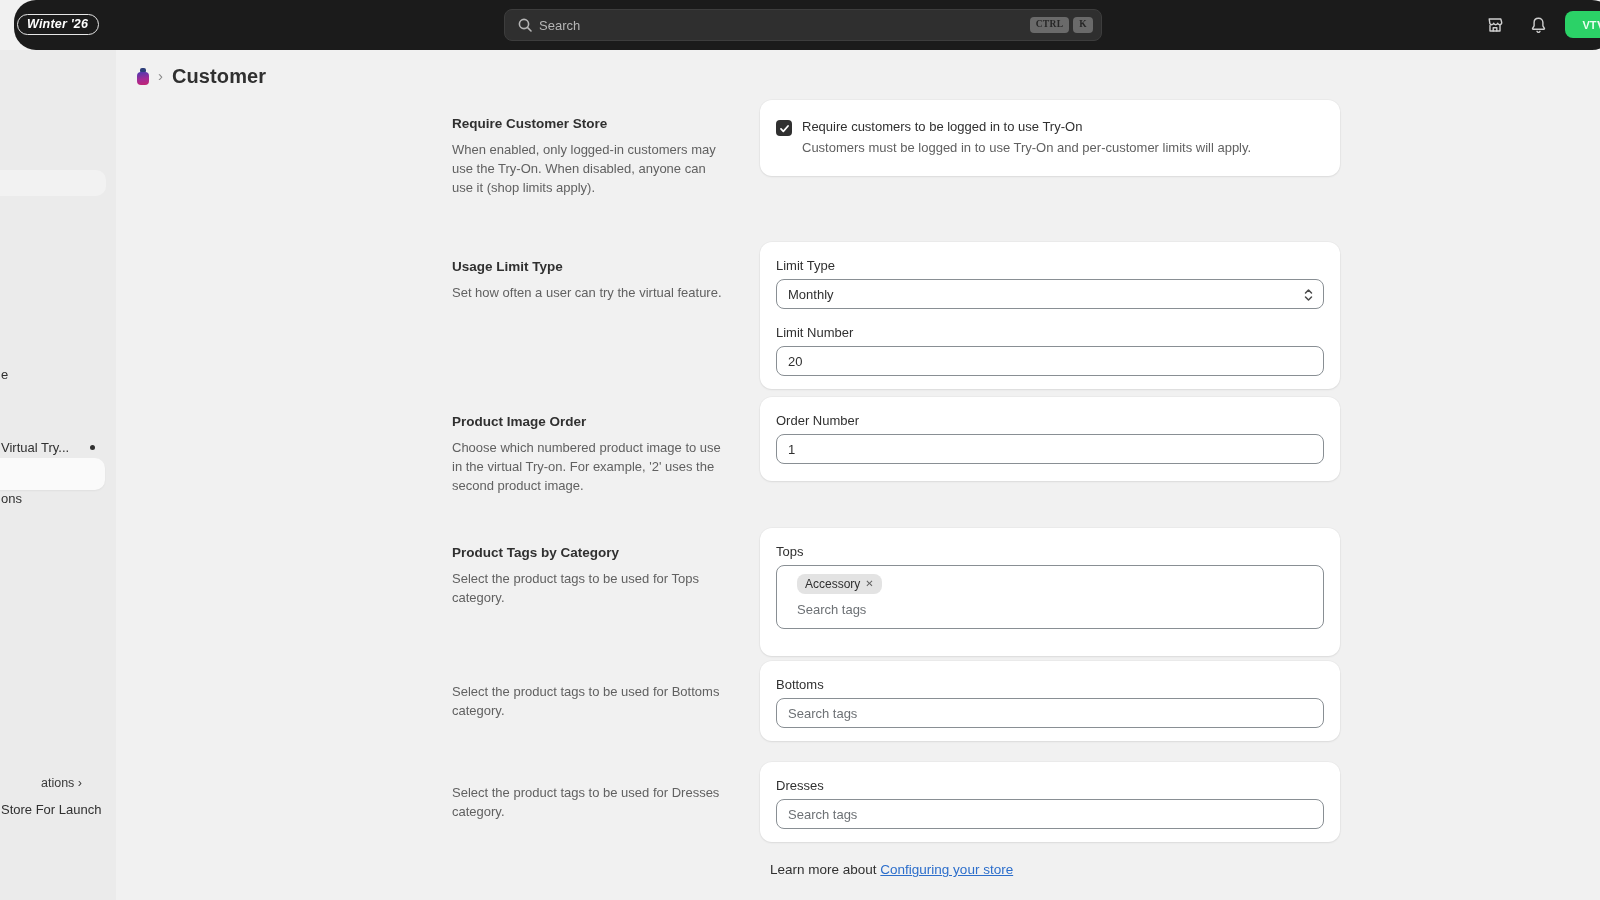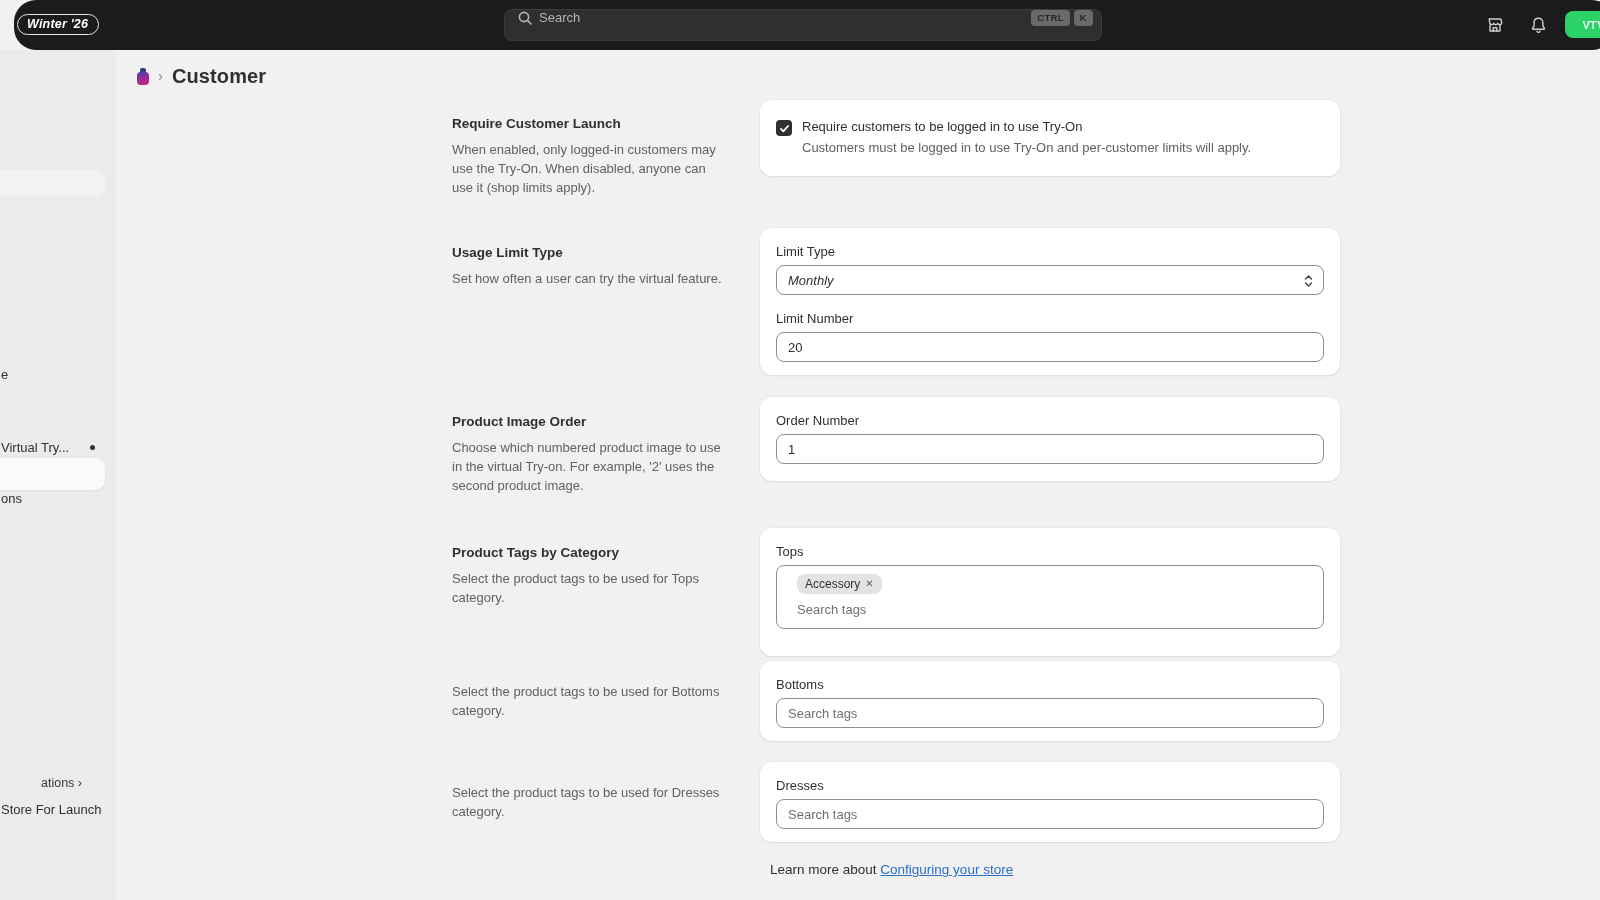--- a/index.html
+++ b/index.html
@@ -5,24 +5,24 @@
   * { margin:0; padding:0; box-sizing:border-box; }
   html,body { width:1600px; height:900px; }
   body { font-family:"Liberation Sans", sans-serif; background:#f1f1f1; }
   .screen { position:relative; width:1600px; height:900px; overflow:hidden; background:#f1f1f1; }
 
   
   .topbar { position:absolute; left:14px; top:0; width:1600px; height:50px; background:#1b1b1b; z-index:5;border-radius:22px; }
   .release-badge { position:absolute; left:3px; top:14px; border:1.5px solid #e6e6e6; border-radius:11px;
     padding:2px 10px 3px 9px; color:#ffffff; font-style:italic; font-weight:bold; font-size:12.5px; letter-spacing:.2px; }
   .searchbar { position:absolute; left:490px; top:9px; width:598px; height:32px; background:#2f2f2f;
-    border:1px solid #3d3d3d; border-radius:8px; display:flex; align-items:flex-start; padding:0 8px; cursor:text; }
+    border:1px solid #3d3d3d; border-radius:8px; display:flex; align-items:center; padding:0 8px; cursor:text; }
   .searchbar .s-icon { display:flex; margin:0 6px 0 4px; }
   .search-text { color:#b5b5b5; font-size:13px; }
-  .kbd-group { margin-left:auto; display:flex; gap:4px; }
+  .kbd-group { margin-left:auto; display:flex; gap:4px;font-family:Liberation Serif, serif; }
   .kbd { background:#6a6a6a; color:#262626; font-size:9.5px; font-weight:bold; border-radius:4px;
     padding:3px 6px; line-height:1; letter-spacing:.3px; }
   .top-icon { position:absolute; top:16px; display:flex; cursor:pointer; }
   .icon-store { left:1472px; }
   .icon-bell { left:1516px; }
   .avatar { position:absolute; left:1551px; top:11px; width:49px; height:27px; border-radius:8px;
     background:#2bd267; color:#eafff1; font-size:11px; font-weight:bold; display:flex; align-items:center;
     justify-content:center; cursor:pointer; }
   .store-name { position:absolute; left:1583px; top:18px; color:#f4f4f4; font-size:13px; font-weight:bold; white-space:nowrap; }
 
@@ -63,21 +63,21 @@
   .cb-label { font-size:13px; color:#303030; }
   .cb-help { margin-top:6px; font-size:13px; color:#616161; }
 
   .field { margin-bottom:16px; }
   .field:last-child { margin-bottom:0; }
   .field-label { font-size:13px; color:#303030; margin-bottom:6px; }
   .text-input { width:100%; height:30px; border:1px solid #898f94; border-radius:8px; padding:0 11px;
     font-size:13px; color:#303030; background:#fff; font-family:"Liberation Sans", sans-serif; outline:none; }
   .text-input::placeholder { color:#6d7175; }
   .select { position:relative; width:100%; height:30px; border:1px solid #898f94; border-radius:8px;
-    background:#fff; display:flex; align-items:center; padding:0 11px; font-size:13px; color:#303030; cursor:pointer;font-style:italic; }
+    background:#fff; display:flex; align-items:center; padding:0 11px; font-size:13px; color:#303030; cursor:pointer; }
   .select .updown { position:absolute; right:9px; top:7px; }
 
   .tagbox { width:100%; min-height:64px; border:1px solid #898f94; border-radius:8px; background:#fff;
     padding:8px 20px; cursor:text; }
   .chip { display:inline-flex; align-items:center; gap:5px; background:#e3e3e3; border-radius:8px;
     padding:3px 8px; font-size:12px; color:#303030; }
   .chip-x { color:#616161; font-size:10px; cursor:pointer; line-height:1; }
   .tag-placeholder { margin-top:8px; font-size:13px; color:#6d7175; }
 
   .footer-note { position:absolute; left:654px; top:812px; font-size:13.5px; color:#303030; }
@@ -139,39 +139,39 @@
       <span class="app-icon">
           <span class="neck"></span>
           <span class="body"></span>
         </span>
       <span class="crumb-sep">›</span>
       <span class="page-title">Customer</span>
     </div>
 
     <section class="row" style="top:50px">
       <div class="label-col" style="padding-top:16px">
-        <h3>Require Customer Launch</h3>
+        <h3>Require Customer Store</h3>
         <p>When enabled, only logged-in customers may use the Try-On. When disabled, anyone can use it (shop limits apply).</p>
       </div>
       <div class="card" style="height:76px">
         <div class="checkbox-row">
           <span class="checkbox">
             <svg width="11" height="11" viewBox="0 0 14 14">
                 <path d="M2.5 7.6l3 3 6-6.8" fill="none" stroke="#ffffff" stroke-width="2.2" stroke-linecap="round" stroke-linejoin="round"></path>
               </svg>
           </span>
           <div>
             <div class="cb-label">Require customers to be logged in to use Try-On</div>
             <div class="cb-help">Customers must be logged in to use Try-On and per-customer limits will apply.</div>
           </div>
         </div>
       </div>
     </section>
 
-    <section class="row" style="top:178px">
+    <section class="row" style="top:192px">
       <div class="label-col">
         <h3>Usage Limit Type</h3>
         <p>Set how often a user can try the virtual feature.</p>
       </div>
       <div class="card" style="height:147px">
         <div class="field">
           <div class="field-label">Limit Type</div>
           <div class="select">
             <span>Monthly</span>
             <span class="updown">

